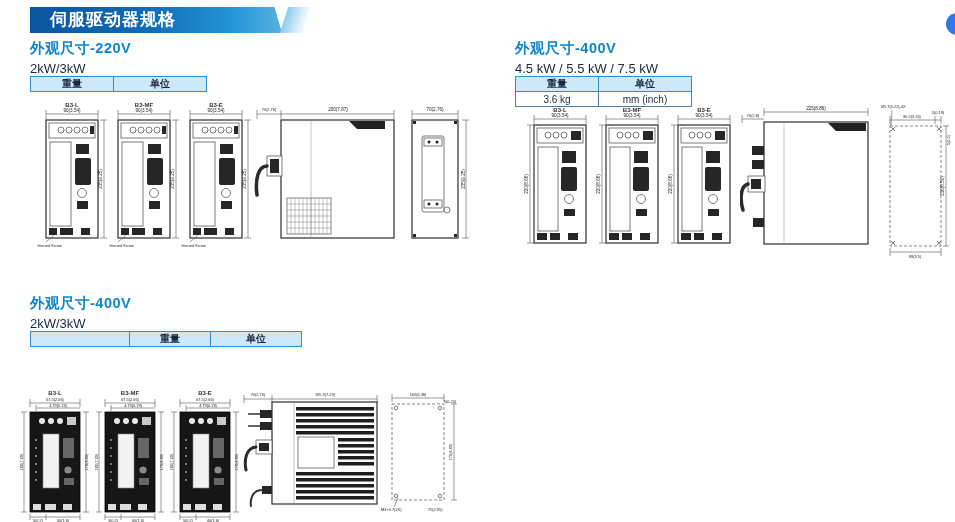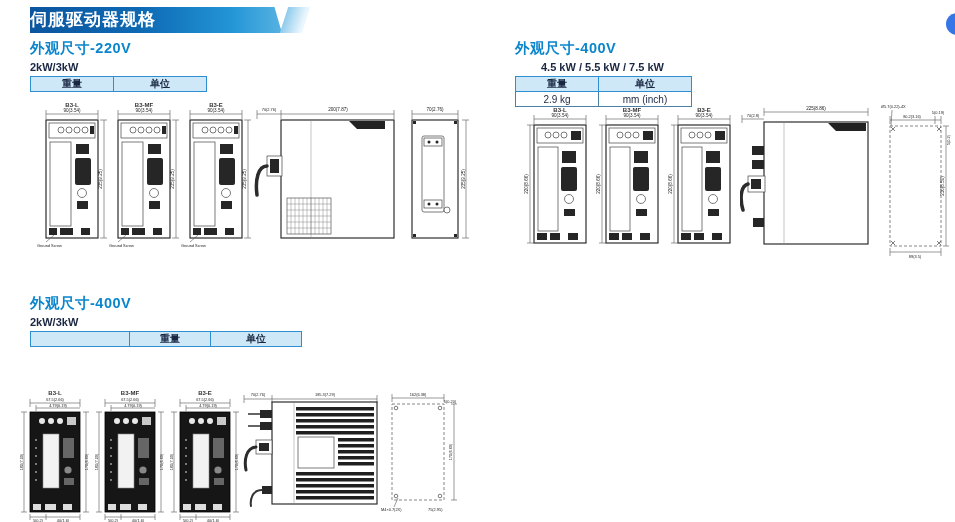--- a/index.html
+++ b/index.html
@@ -3,25 +3,25 @@
 <meta charset="utf-8">
 <style>
   html,body{margin:0;padding:0;background:#fff;font-family:"Liberation Sans","DejaVu Sans",sans-serif;}
   #page{position:relative;width:955px;height:522px;background:#fff;overflow:hidden;}
   
   .banner{position:absolute;left:30px;top:7px;width:252px;height:26px;
     background:linear-gradient(90deg,#0b559f 0%,#0e6ab4 45%,#2395d6 80%,#56b2e2 100%);
     clip-path:polygon(0 0,97% 0,100% 100%,0 100%);}
   .banner-tail{position:absolute;left:284px;top:7px;width:22px;height:26px;
     background:linear-gradient(90deg,#8fcbec,#eaf6fd 90%);transform:skewX(-18deg);}
-  .banner span{display:block;color:#fff;font-size:17px;font-weight:bold;line-height:26px;padding-left:0;letter-spacing:1px;}
+  .banner span{display:block;color:#fff;font-size:17px;font-weight:bold;line-height:26px;padding-left:20px;letter-spacing:1px;}
   .edge-bubble{position:absolute;left:946px;top:13px;width:22px;height:22px;border-radius:50%;background:#3575e8;}
   
   .sec-title{position:absolute;font-size:14.5px;font-weight:bold;color:#0b86cc;letter-spacing:.5px;}
-  .sec-sub{position:absolute;font-size:11px;font-weight:bold;color:#1a2742;}
+  .sec-sub{position:absolute;font-size:13px;font-weight:normal;color:#1a2742;}
   table.spec{position:absolute;border-collapse:collapse;font-size:10px;color:#1a2742;}
   table.spec th,table.spec td{border:1px solid #4a7fa6;padding:0 6px;height:14px;text-align:center;}
   table.spec th{background:#cfe8f7;font-weight:bold;border-color:#2e8fd0;}
   table.spec{border:1px solid #333;}
   .draw{position:absolute;}
   .dw{position:absolute;}
   
   svg text{font-size:4.6px;fill:#1d1d1d;}
   svg .t4{font-size:3.9px;}
   svg .dn{font-size:6px;font-weight:bold;fill:#333;}
@@ -204,29 +204,29 @@
         <circle class="fl" cx="37" cy="104" r="1.5"></circle>
       <circle class="th" cx="47" cy="110" r="3"></circle>
       <line class="d" x1="66" y1="20" x2="66" y2="138"></line>
         <line class="d" x1="62" y1="20" x2="69" y2="20"></line>
         <line class="d" x1="62" y1="138" x2="69" y2="138"></line>
       <text transform="rotate(-90 64.5 79)" x="64.5" y="79" text-anchor="middle">235(9.25)</text>
     </svg>
   </div>
 
   <div class="sec-title" style="left:515px;top:39px">外观尺寸-400V</div>
-  <div class="sec-sub" style="left:541px;top:61px">4.5 kW / 5.5 kW / 7.5 kW</div>
+  <div class="sec-sub" style="left:515px;top:61px">4.5 kW / 5.5 kW / 7.5 kW</div>
   <table class="spec" style="left:515px;top:76px">
     <tbody>
         <tr>
       <th style="width:70px">重量</th>
       <th style="width:80px">单位</th>
     </tr>
     <tr>
-      <td>2.9 kg</td>
+      <td>3.6 kg</td>
       <td>mm (inch)</td>
     </tr>
   </tbody>
     </table>
 
   <div class="draw" style="left:512px;top:100px;width:443px;height:165px">
     <svg class="dw" style="left:12px;top:5px" width="75" height="150">
       <use href="#gfv2"></use>
       <text class="dn" x="36" y="7" text-anchor="middle">B3-L</text>
       <text x="36" y="12" text-anchor="middle">90(3.54)</text>

